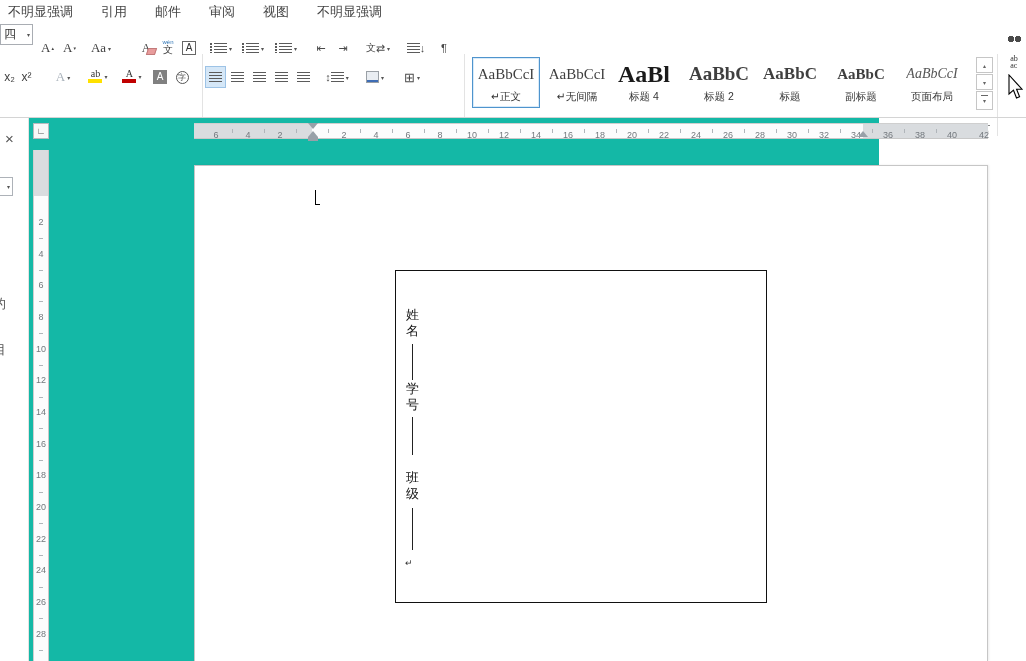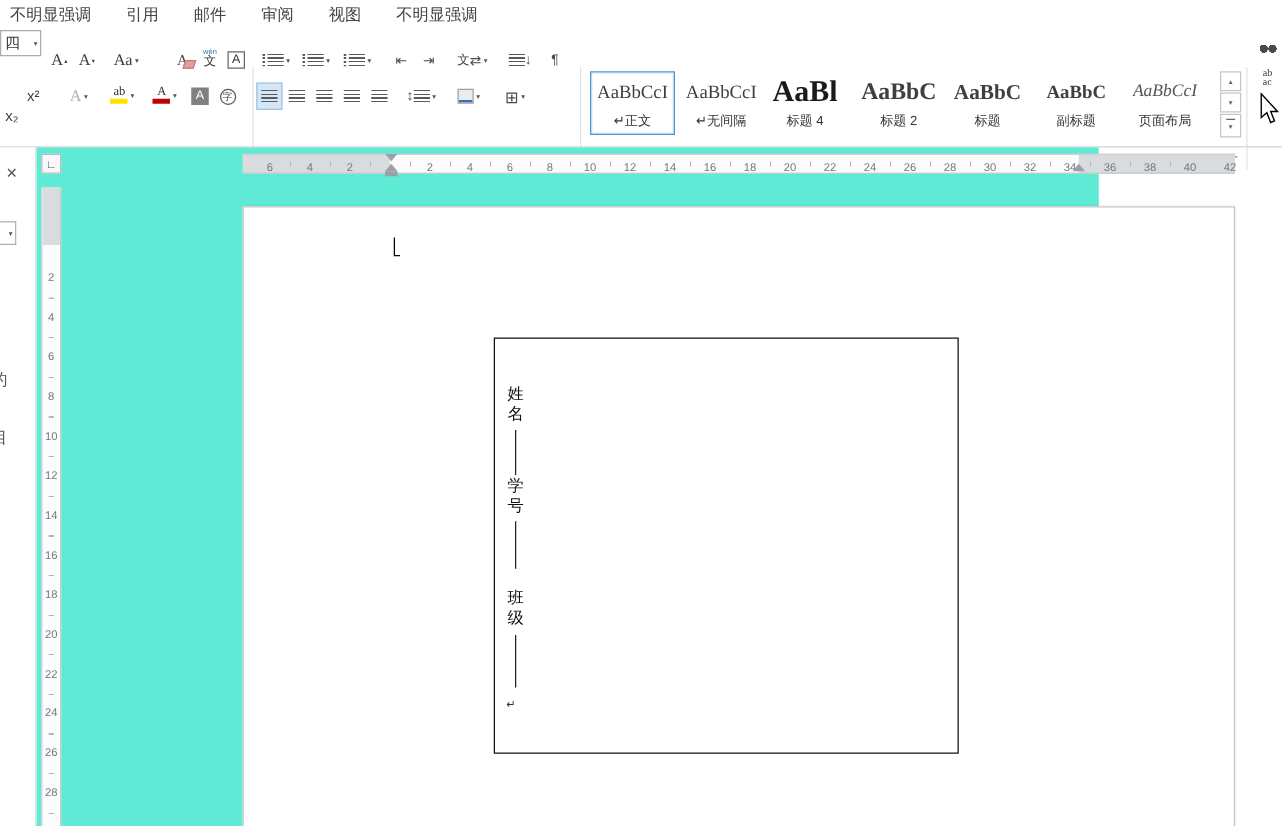--- a/index.html
+++ b/index.html
@@ -54,21 +54,21 @@
   .pv3{font-family:"Liberation Serif",serif;font-size:19px;font-weight:bold}
   .pv4{font-family:"Liberation Serif",serif;font-size:17px;font-weight:600}
   .pv5{font-family:"Liberation Serif",serif;font-size:15px;font-weight:600}
   .pv6{font-family:"Liberation Serif",serif;font-size:14px;font-style:italic;color:#555}
   .sgbtn{position:absolute;width:17px;background:#fff;border:1px solid #c6c6c6;display:flex;align-items:center;justify-content:center;font-size:6px;color:#666}
   .more::before{content:"";position:absolute;top:3px;left:4px;right:4px;height:1px;background:#666}
   .binoc{width:15px;height:10px;background:radial-gradient(circle at 4px 5px,#4a4a4a 3.2px,transparent 3.4px),radial-gradient(circle at 11px 5px,#4a4a4a 3.2px,transparent 3.4px)}
   .abac{display:flex;flex-direction:column;line-height:7px;font-size:8px;color:#333;font-family:"Liberation Serif",serif}
 
   
-  .canvas{left:29px;top:118px;width:850px;height:543px;background:#5eead4}
+  .canvas{left:29px;top:118px;width:850px;height:543px;background:#14b8a6}
   .leftpane{left:0;top:118px;width:29px;height:543px;background:#fff;border-right:1px solid #e3e3e3;overflow:hidden}
   .tabsel{left:33px;top:123px;width:16px;height:16px;background:#f8f8f8;border:1px solid #b7bbbf;font-size:9px;color:#555;display:flex;align-items:center;justify-content:center}
   .hruler{left:194px;top:123px;width:794px;height:16px;background:#d9dcdf;border-top:1px solid #cfcfcf;border-bottom:1px solid #c8c8c8}
   .hactive{position:absolute;left:118px;top:0;width:551px;height:14px;background:#fcfcfd}
   .hnums{position:absolute;left:6px;top:0;height:14px;white-space:nowrap}
   .hcell{display:inline-block;width:32px;text-align:center;font-size:9px;color:#73787d;line-height:14px}
   .hticks{position:absolute;left:38px;top:5px;width:722px;height:4px;background:repeating-linear-gradient(to right,#b0b5ba 0 1px,transparent 1px 32px)}
   .vruler{left:33px;top:150px;width:16px;height:511px;background:#fcfcfd;border-left:1px solid #cfcfcf;border-right:1px solid #c8c8c8}
   .vmargin{position:absolute;left:0;top:0;width:14px;height:46px;background:#d9dcdf}
   .vnums{position:absolute;left:0;top:46px;width:14px;padding-top:10px}
@@ -127,21 +127,21 @@
   <div class="rbtn" style="left:158px;top:12px;width:20px">
     <span class="phon">
       <span class="phtop">wén</span>
       <span class="phbot">文</span>
     </span>
   </div>
   <div class="rbtn" style="left:179px;top:13px;width:20px">
     <span class="chbd">A</span>
   </div>
 
-  <div class="rbtn" style="left:1px;top:58px;width:17px">
+  <div class="rbtn" style="left:1px;top:42px;width:17px">
     <span>x₂</span>
   </div>
   <div class="rbtn" style="left:18px;top:42px;width:17px">
     <span>x²</span>
   </div>
   <div class="rbtn" style="left:50px;top:42px;width:26px">
     <span class="fx">A</span>
     <span class="dd">▾</span>
   </div>
   <div class="rbtn" style="left:83px;top:41px;width:30px">

